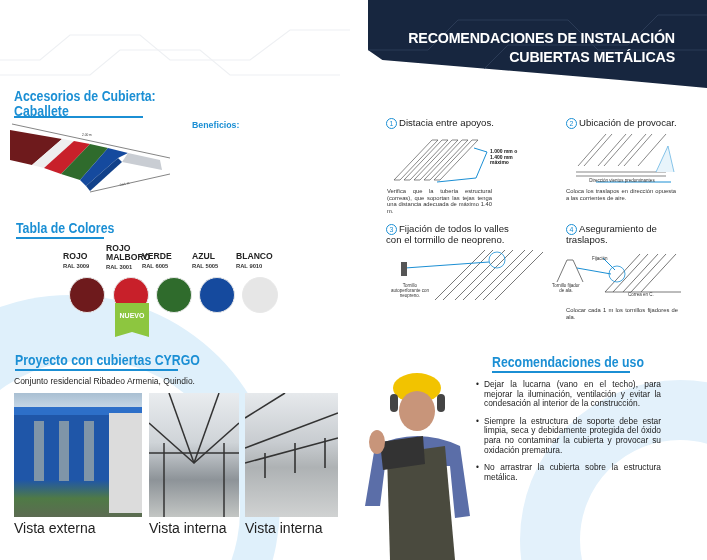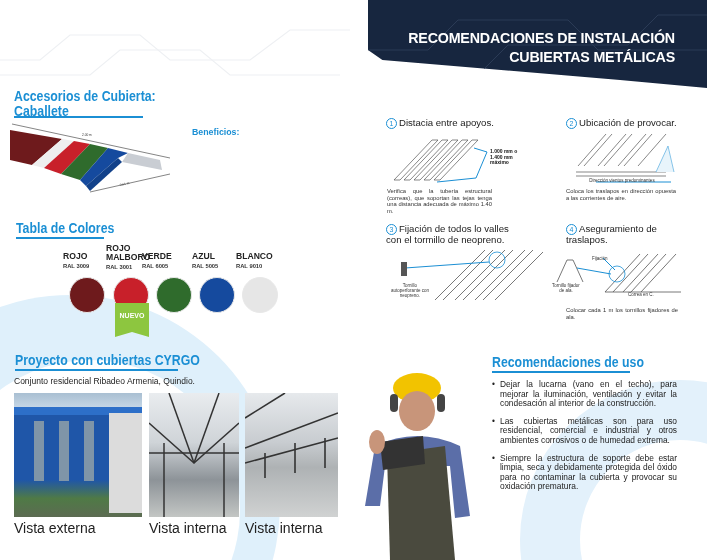--- a/index.html
+++ b/index.html
@@ -11,40 +11,40 @@
   .bg-blob-right { position: absolute; left: 520px; top: 380px; width: 320px; height: 320px; border-radius: 50%; border: 60px solid #e3f1fb; }
 
   .header-band { position: absolute; left: 368px; top: -10px; width: 360px; height: 100px; background: #17263f; border-bottom-left-radius: 28px; clip-path: polygon(0 0, 100% 0, 100% 100%, 70% 90%, 4% 70%, 0 60%); }
   .header-title { position: absolute; right: 32px; top: 28px; text-align: right; color: #fff; font-family: "Liberation Sans", sans-serif; font-weight: bold; font-size: 15.5px; line-height: 19px; letter-spacing: -0.2px; transform: scaleX(0.92); transform-origin: right; }
 
   .sec-title { position: absolute; color: #1b8fd4; font-weight: bold; font-size: 14px; line-height: 15px; transform: scaleX(0.88); transform-origin: left; white-space: nowrap; }
   .sec-underline { position: absolute; height: 2px; background: #1b8fd4; }
 
   .caballete { position: absolute; left: 10px; top: 122px; width: 165px; height: 75px; }
   .desc { position: absolute; left: 192px; top: 120px; width: 170px; font-size: 8.8px; line-height: 10.5px; color: #222; }
-  .desc .ben { color: #1b8fd4; font-weight: bold; margin-top: 7px; display: block; }
+  .desc .ben { color: #1b8fd4; font-weight: bold; display: block; }
   .sw { position: absolute; width: 46px; text-align: left; }
   .sw .nm { font-weight: bold; font-size: 8.6px; line-height: 9px; color: #222; display: block; }
   .sw .ral { font-size: 5.8px; font-weight: bold; color: #333; display: block; margin-top: 2px; }
   .circle { position: absolute; width: 36px; height: 36px; border-radius: 50%; border: 1.5px solid #e8e8e8; }
   .nuevo { position: absolute; left: 115px; top: 303px; width: 34px; height: 34px; background: #8dc63f; color: #fff; font-weight: bold; font-size: 7px; text-align: center; padding-top: 9px; clip-path: polygon(0 0,100% 0,100% 100%,50% 85%,0 100%); }
 
   .step-title { position: absolute; font-size: 9.6px; line-height: 10.5px; color: #222; }
   .step-num { display: inline-block; width: 11px; height: 11px; border-radius: 50%; border: 1.2px solid #1b8fd4; color: #1b8fd4; font-size: 7px; text-align: center; line-height: 9px; margin-right: 2px; vertical-align: 0px; }
   .step-desc { position: absolute; font-size: 5.8px; line-height: 6.6px; color: #333; text-align: justify; }
   .tiny { position: absolute; font-size: 4.5px; line-height: 5px; color: #333; text-align: center; }
   .tinyb { position: absolute; font-size: 5px; line-height: 5.6px; color: #111; font-weight: bold; }
 
   .project-sub { position: absolute; left: 14px; top: 376px; font-size: 8.5px; color: #222; }
   .photo { position: absolute; top: 393px; height: 124px; overflow: hidden; }
   .photo-cap { position: absolute; top: 520px; font-size: 14px; color: #222; }
 
   .worker { position: absolute; left: 355px; top: 366px; width: 125px; height: 194px; }
 
-  .recs { position: absolute; left: 492px; top: 380px; width: 185px; }
+  .recs { position: absolute; left: 476px; top: 380px; width: 185px; }
   .rec { position: relative; padding-left: 8px; font-size: 8.4px; line-height: 9.6px; color: #222; text-align: justify; margin-bottom: 8px; }
   .rec::before { content: "•"; position: absolute; left: 0; top: 0; }
 </style>
 </head>
 <body>
 
 <div class="bg-blob-left"></div>
 <div class="bg-blob-left-inner"></div>
 <div class="bg-blob-right"></div>
 
@@ -250,15 +250,15 @@
   <path d="M20 80 Q62 60 105 80 L115 150 L100 152 L95 100 L30 100 L25 140 L10 140 Z" fill="#5b6ea8"></path>
   <path d="M32 88 L90 80 L100 194 L35 194 Z" fill="#4a4a3e"></path>
   <path d="M25 76 L68 70 L70 98 L28 104 Z" fill="#333"></path>
   <ellipse cx="22" cy="76" rx="8" ry="12" fill="#c8957a"></ellipse>
 </svg>
 
 <div class="sec-title" style="left:492px;top:355px;">Recomendaciones de uso</div>
 <div class="sec-underline" style="left:492px;top:371px;width:138px;"></div>
 <div class="recs">
   <div class="rec">Dejar la lucarna (vano en el techo), para mejorar la iluminación, ventilación y evitar la condesación al interior de la construcción.</div>
-  <div class="rec">Las cubiertas metálicas son para uso residencial, comercial e industrial y otros ambientes corrosivos o de humedad extrema.</div>
   <div class="rec">Siempre la estructura de soporte debe estar limpia, seca y debidamente protegida del óxido para no contaminar la cubierta y provocar su oxidación prematura.</div>
+  <div class="rec">No arrastrar la cubierta sobre la estructura metálica.</div>
 </div>
 
 </body></html>

